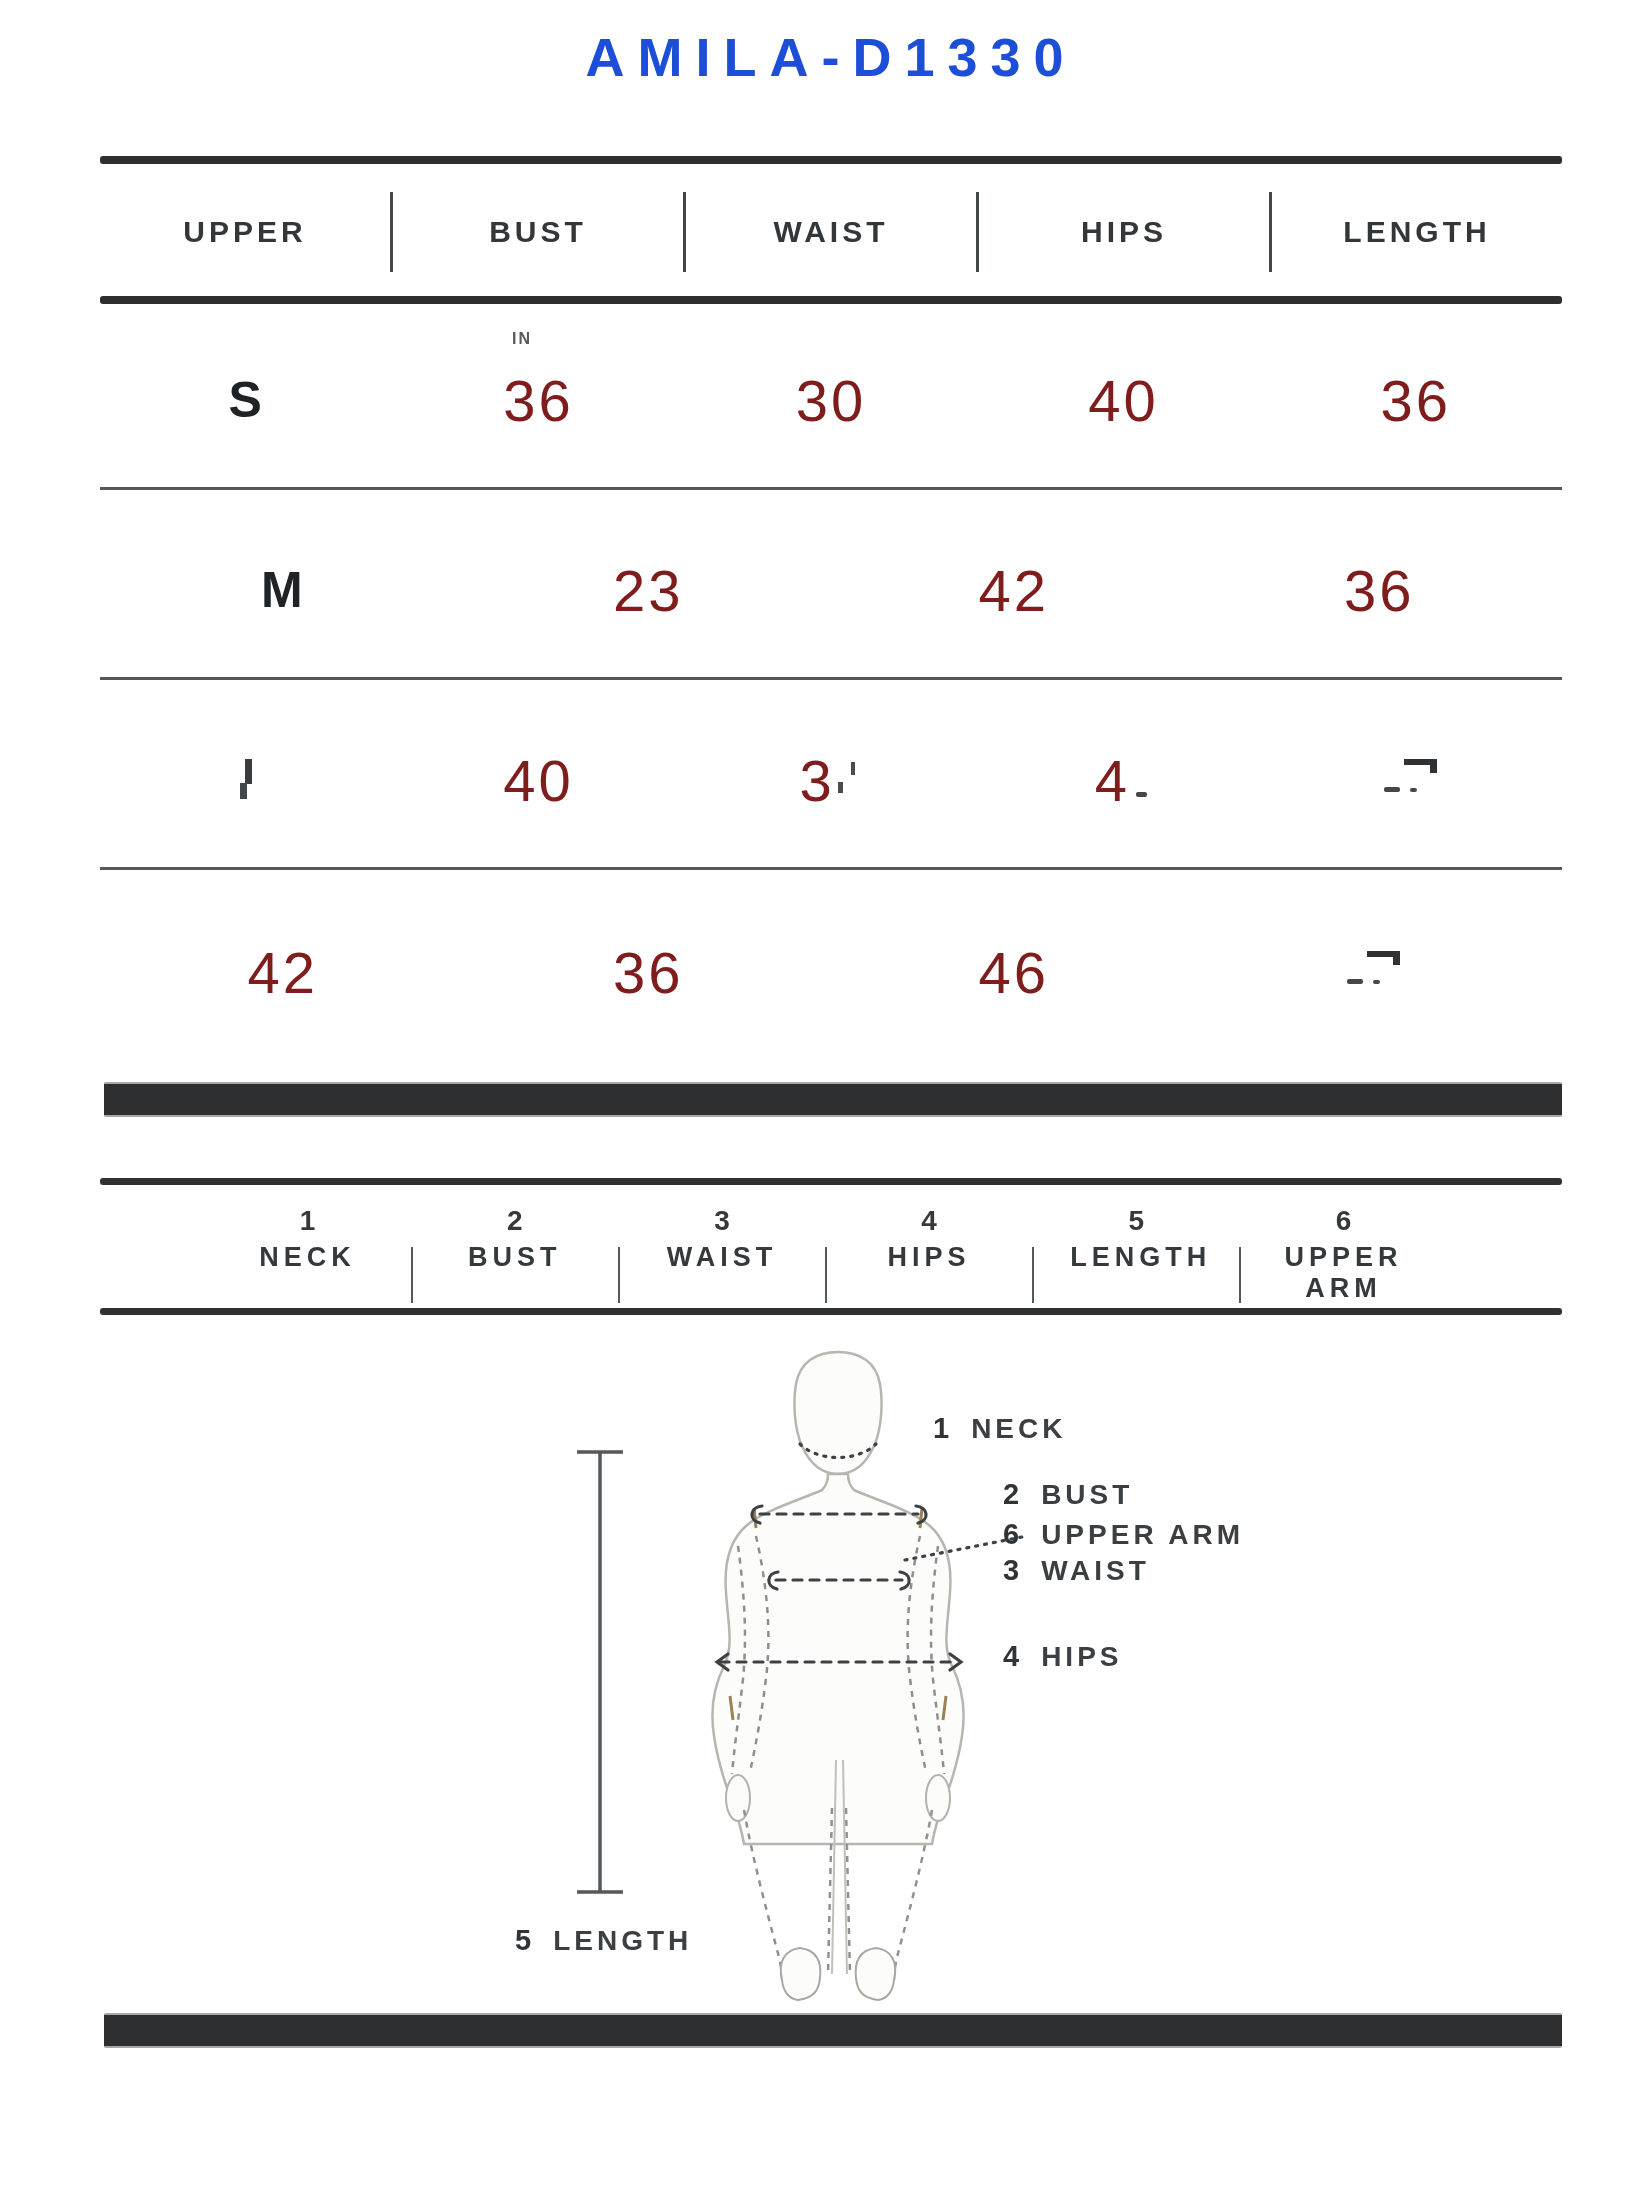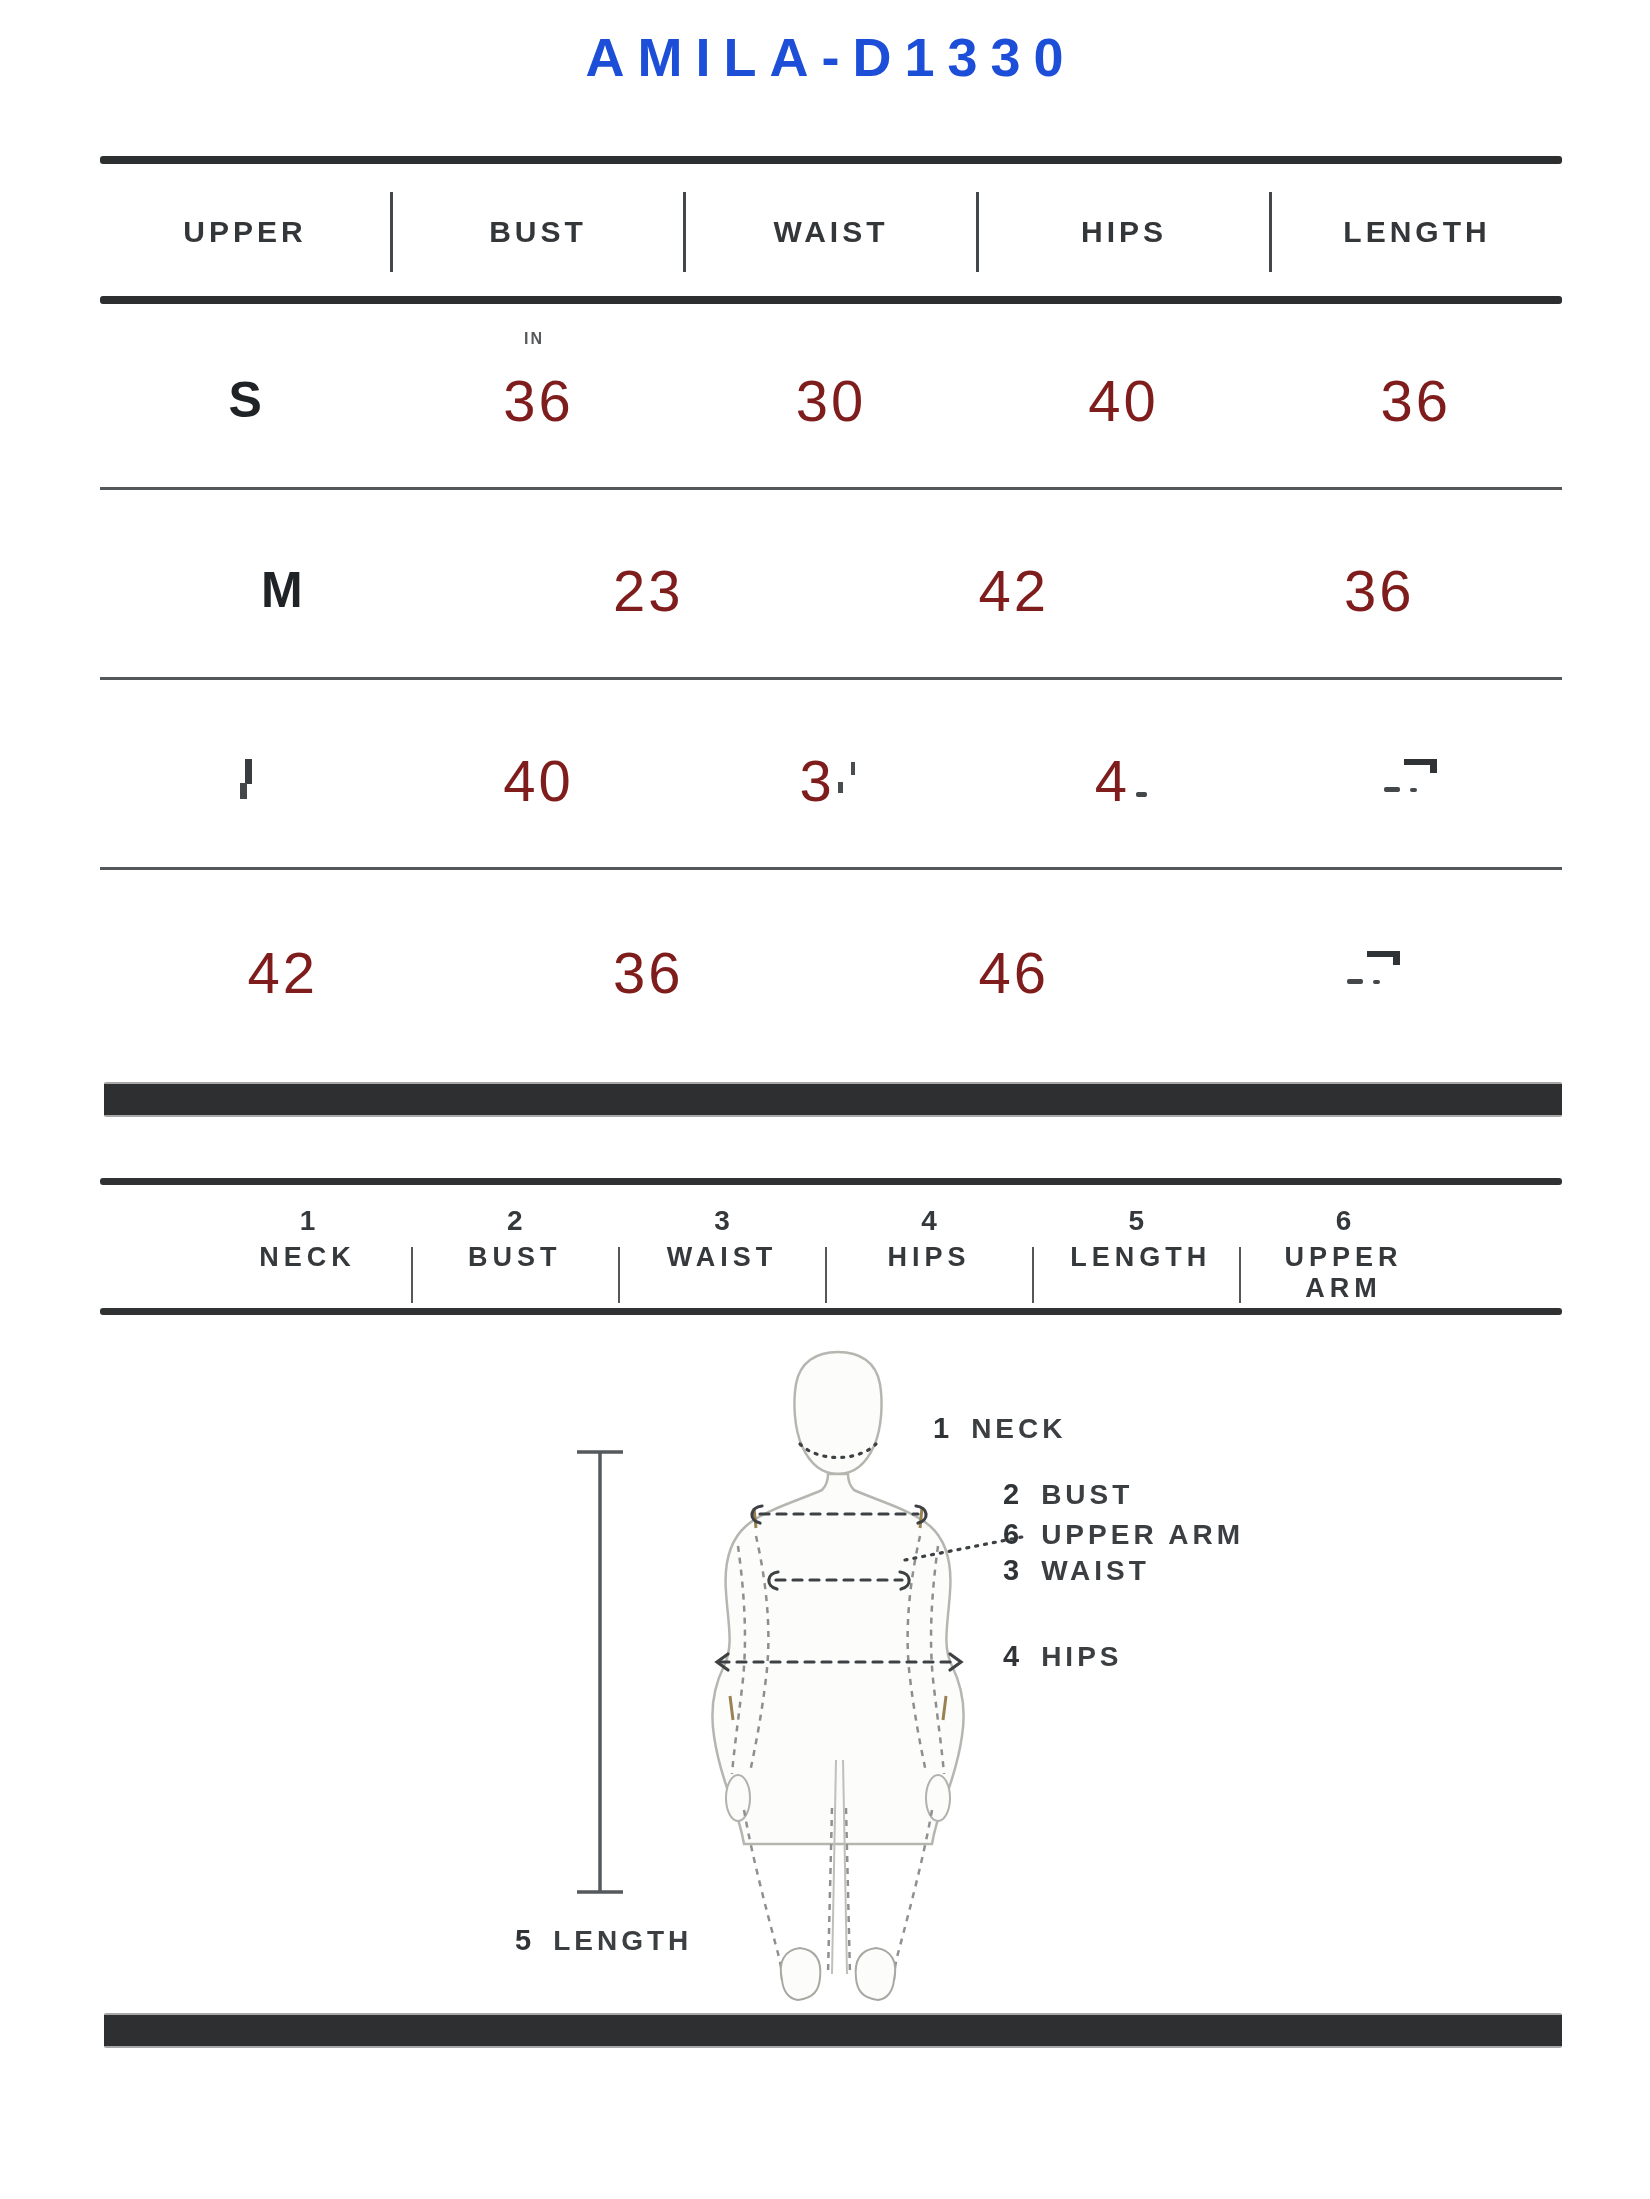--- a/index.html
+++ b/index.html
@@ -17,21 +17,21 @@
 
   
   .trow{left:100px;width:1462px;display:flex;}
   .trow .cell{flex:1;display:flex;align-items:center;justify-content:center;}
   .hdr{height:80px;}
   .hdr .cell{font-size:30px;font-weight:700;letter-spacing:4px;color:#33373a;}
   .vdiv{width:3px;background:#44474a;}
   .num-row{height:88px;}
   .num-row .cell{font-size:58px;font-weight:400;letter-spacing:3px;color:#7f1d1d;}
   .num-row .cell.size{font-size:50px;font-weight:700;letter-spacing:2px;color:#1f2326;}
-  .unit{left:96px;width:292px;text-align:center;font-size:16px;font-weight:600;letter-spacing:2px;color:#57595b;}
+  .unit{left:84px;width:292px;text-align:center;font-size:16px;font-weight:600;letter-spacing:2px;color:#57595b;}
   .unit{transform:translateX(292px);}
 
   
   .frag{position:relative;display:inline-block;}
   .frag i{position:absolute;display:block;background:#3a3d40;}
   .frag-l{width:16px;height:48px;}
   .frag-l .a{left:7px;top:3px;width:7px;height:25px;}
   .frag-l .b{left:2px;top:27px;width:7px;height:16px;background:#45484b;}
   .frag-marks{width:28px;height:48px;}
   .frag-marks .a{left:3px;top:26px;width:5px;height:11px;background:#4a4d50;}

